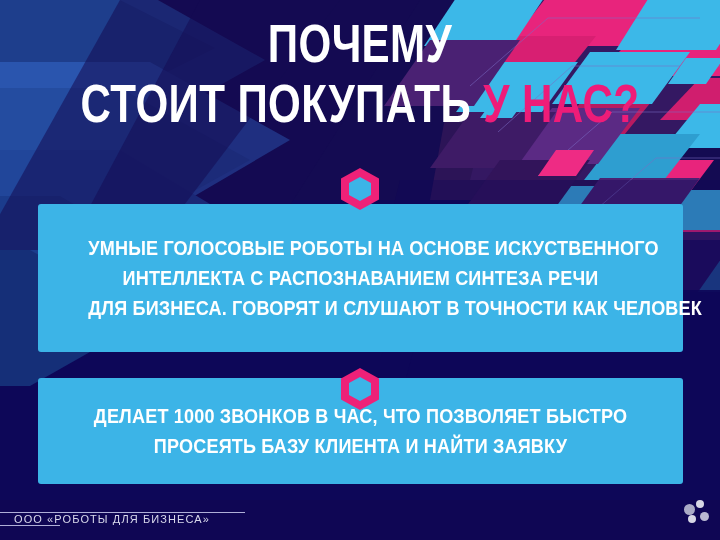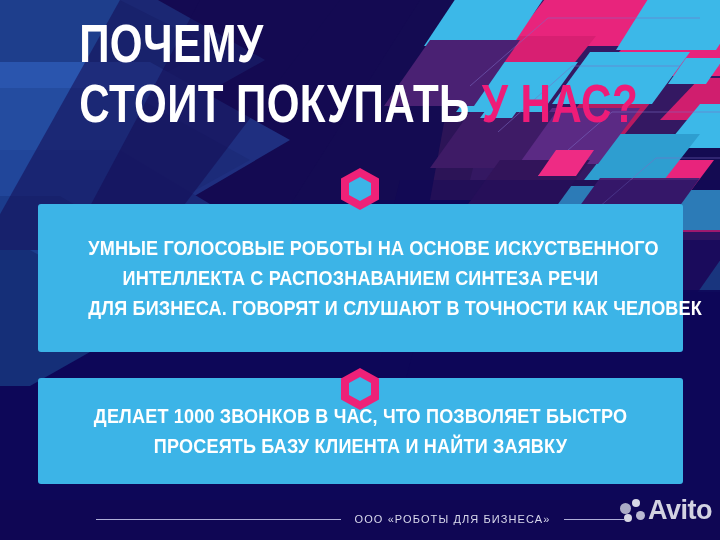--- a/index.html
+++ b/index.html
@@ -25,21 +25,21 @@
     height: 540px;
     pointer-events: none;
   }
 
   
   .title-block {
     position: absolute;
     left: 0;
     top: 18px;
     width: 720px;
-    text-align: left;
+    text-align: center;
     z-index: 5;
   }
   .title-line {
     font-family: "Liberation Sans Narrow", "Liberation Sans", "DejaVu Sans Condensed", sans-serif;
     font-weight: 700;
     color: #FFFFFF;
     letter-spacing: 0.5px;
     line-height: 0.96;
     text-transform: uppercase;
     transform: scaleX(0.78);
@@ -119,23 +119,24 @@
   .card-text .ln { display: block; }
 
   
   .footer {
     position: absolute;
     left: 0;
     bottom: 10px;
     width: 720px;
     height: 22px;
     display: flex;
-    align-items: center;
+    align-items: flex-start;
     justify-content: center;
     z-index: 6;
+    flex-direction: column;
   }
   .footer-rule {
     height: 1px;
     background: #AFAFD8;
     flex: 0 0 auto;
   }
   .footer-rule-left { width: 245px; }
   .footer-rule-right { width: 60px; }
   .footer-text {
     color: #D9D9EC;
@@ -293,16 +294,15 @@
     <span class="footer-rule footer-rule-right"></span>
   </div>
 
   <div class="avito-mark">
     <span class="avito-dots">
       <i class="d1"></i>
         <i class="d2"></i>
         <i class="d3"></i>
         <i class="d4"></i>
     </span>
-    <span class="avito-word">Avito</span>
   </div>
 
 </div>
 
 </body></html>

